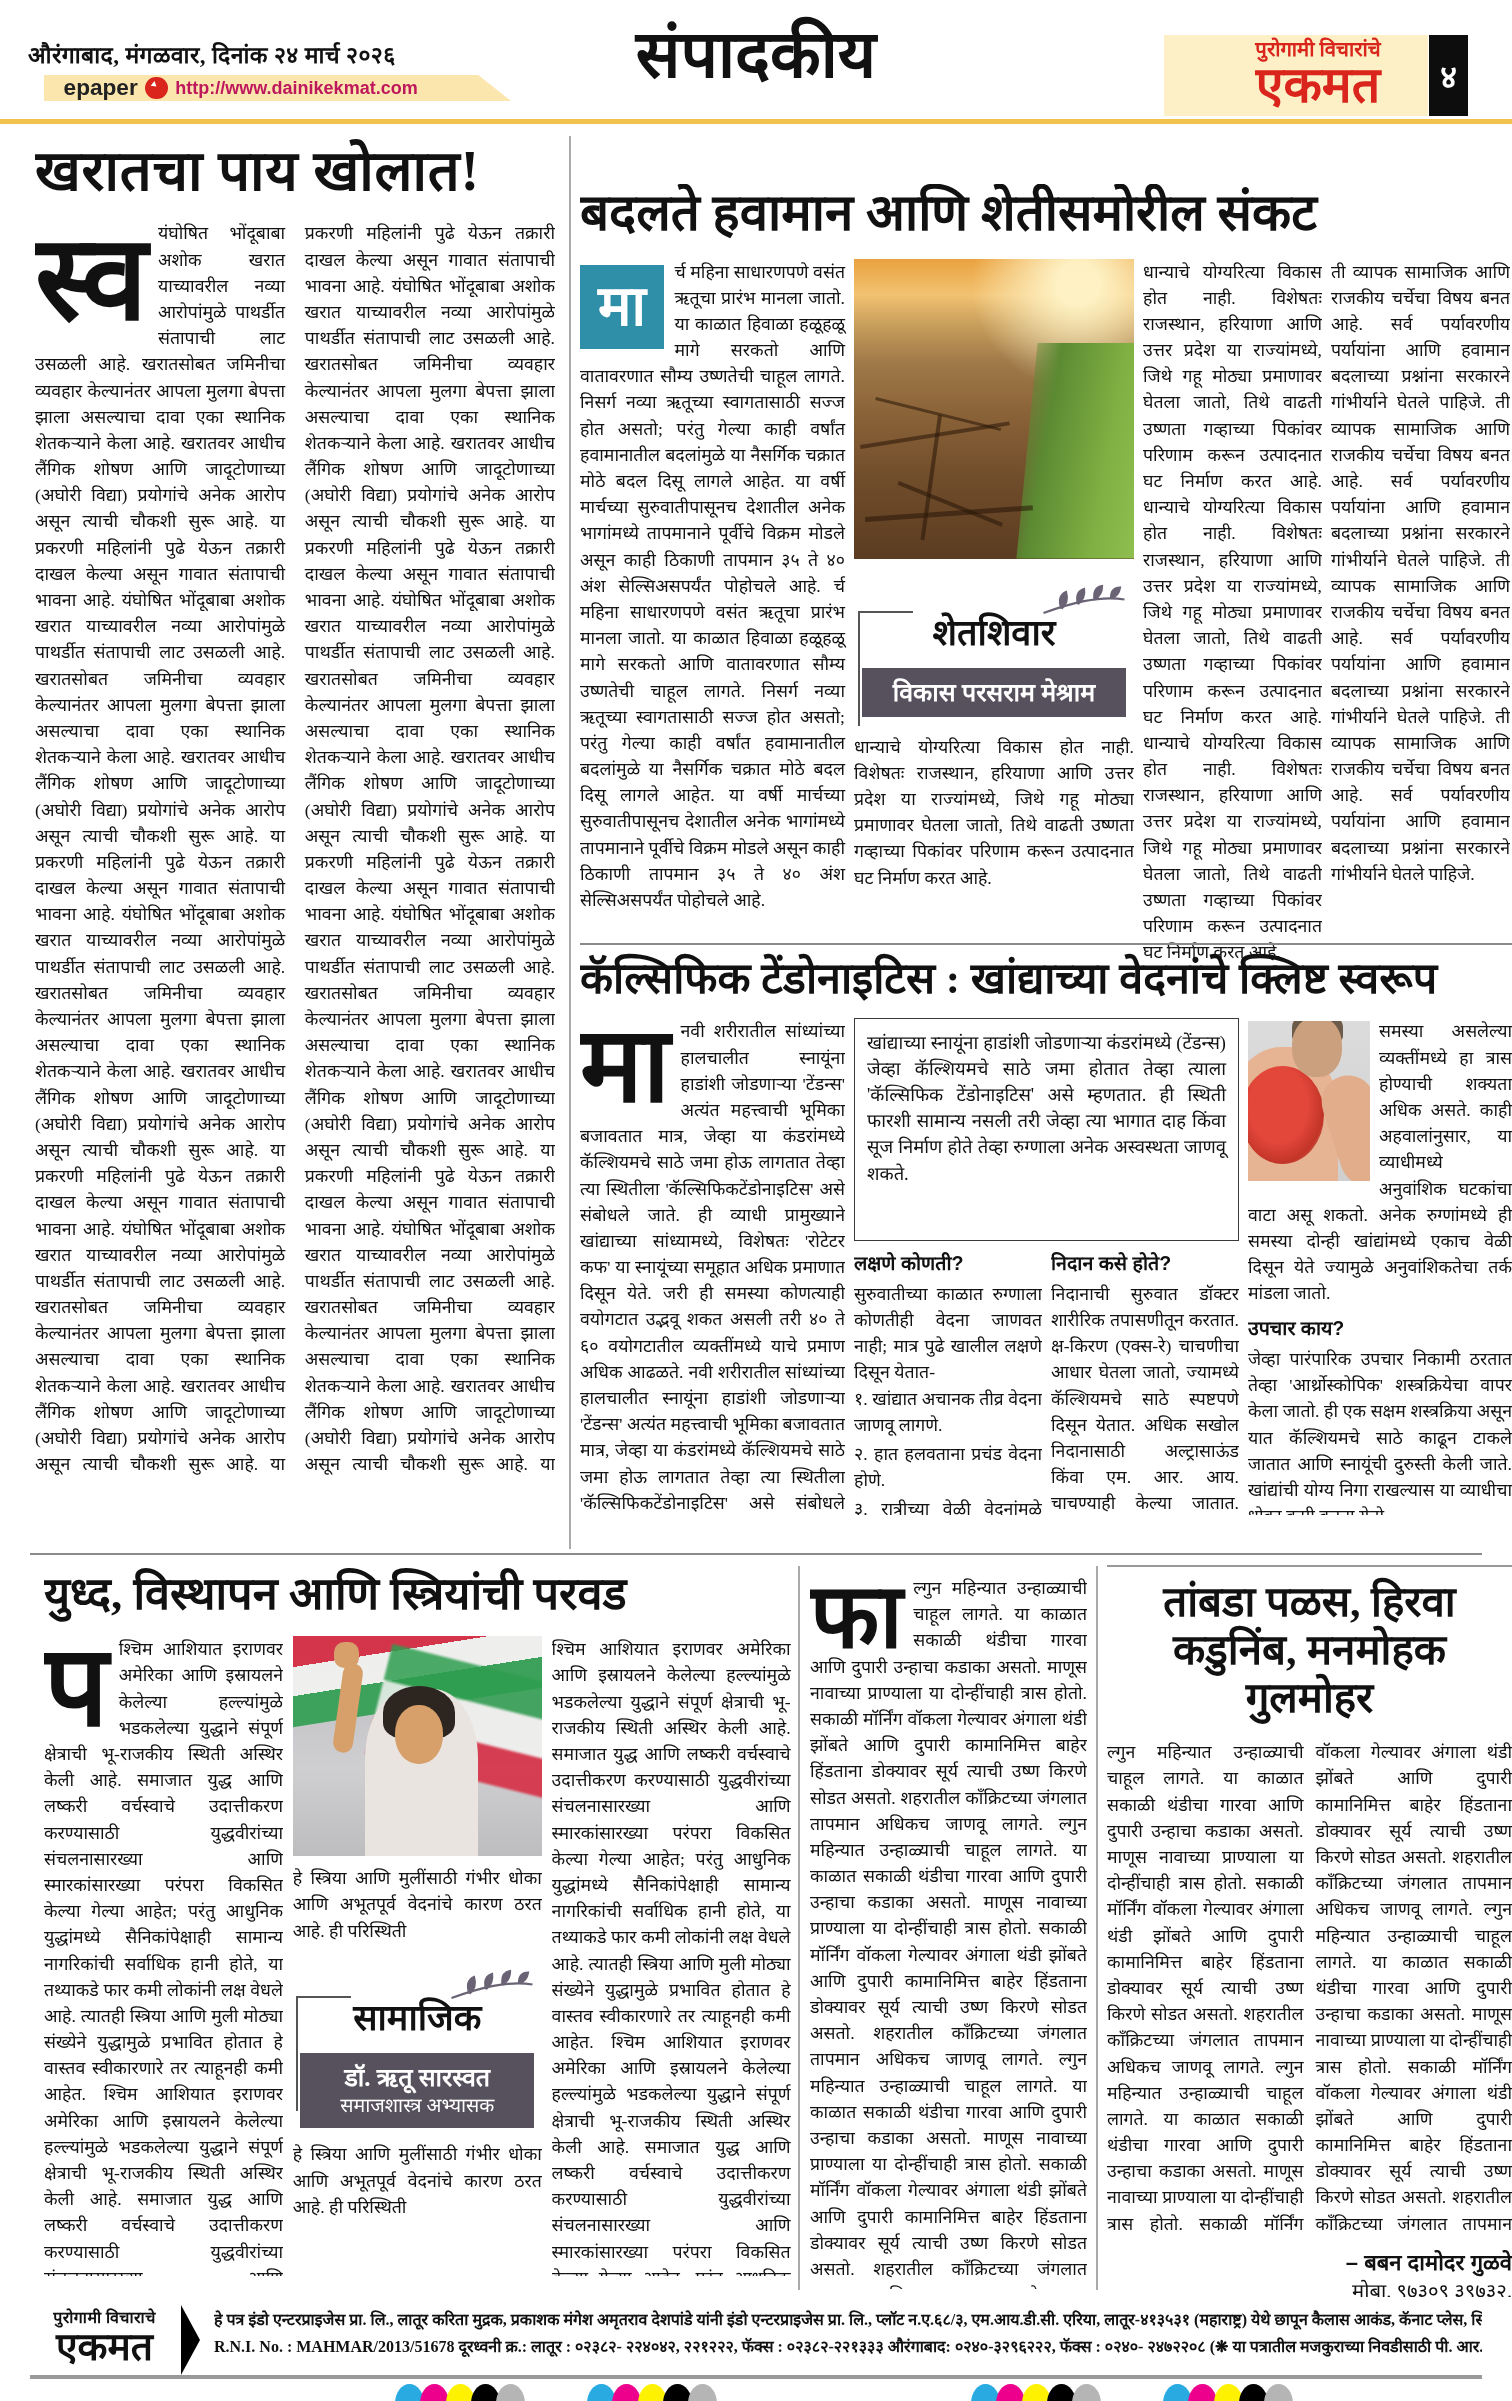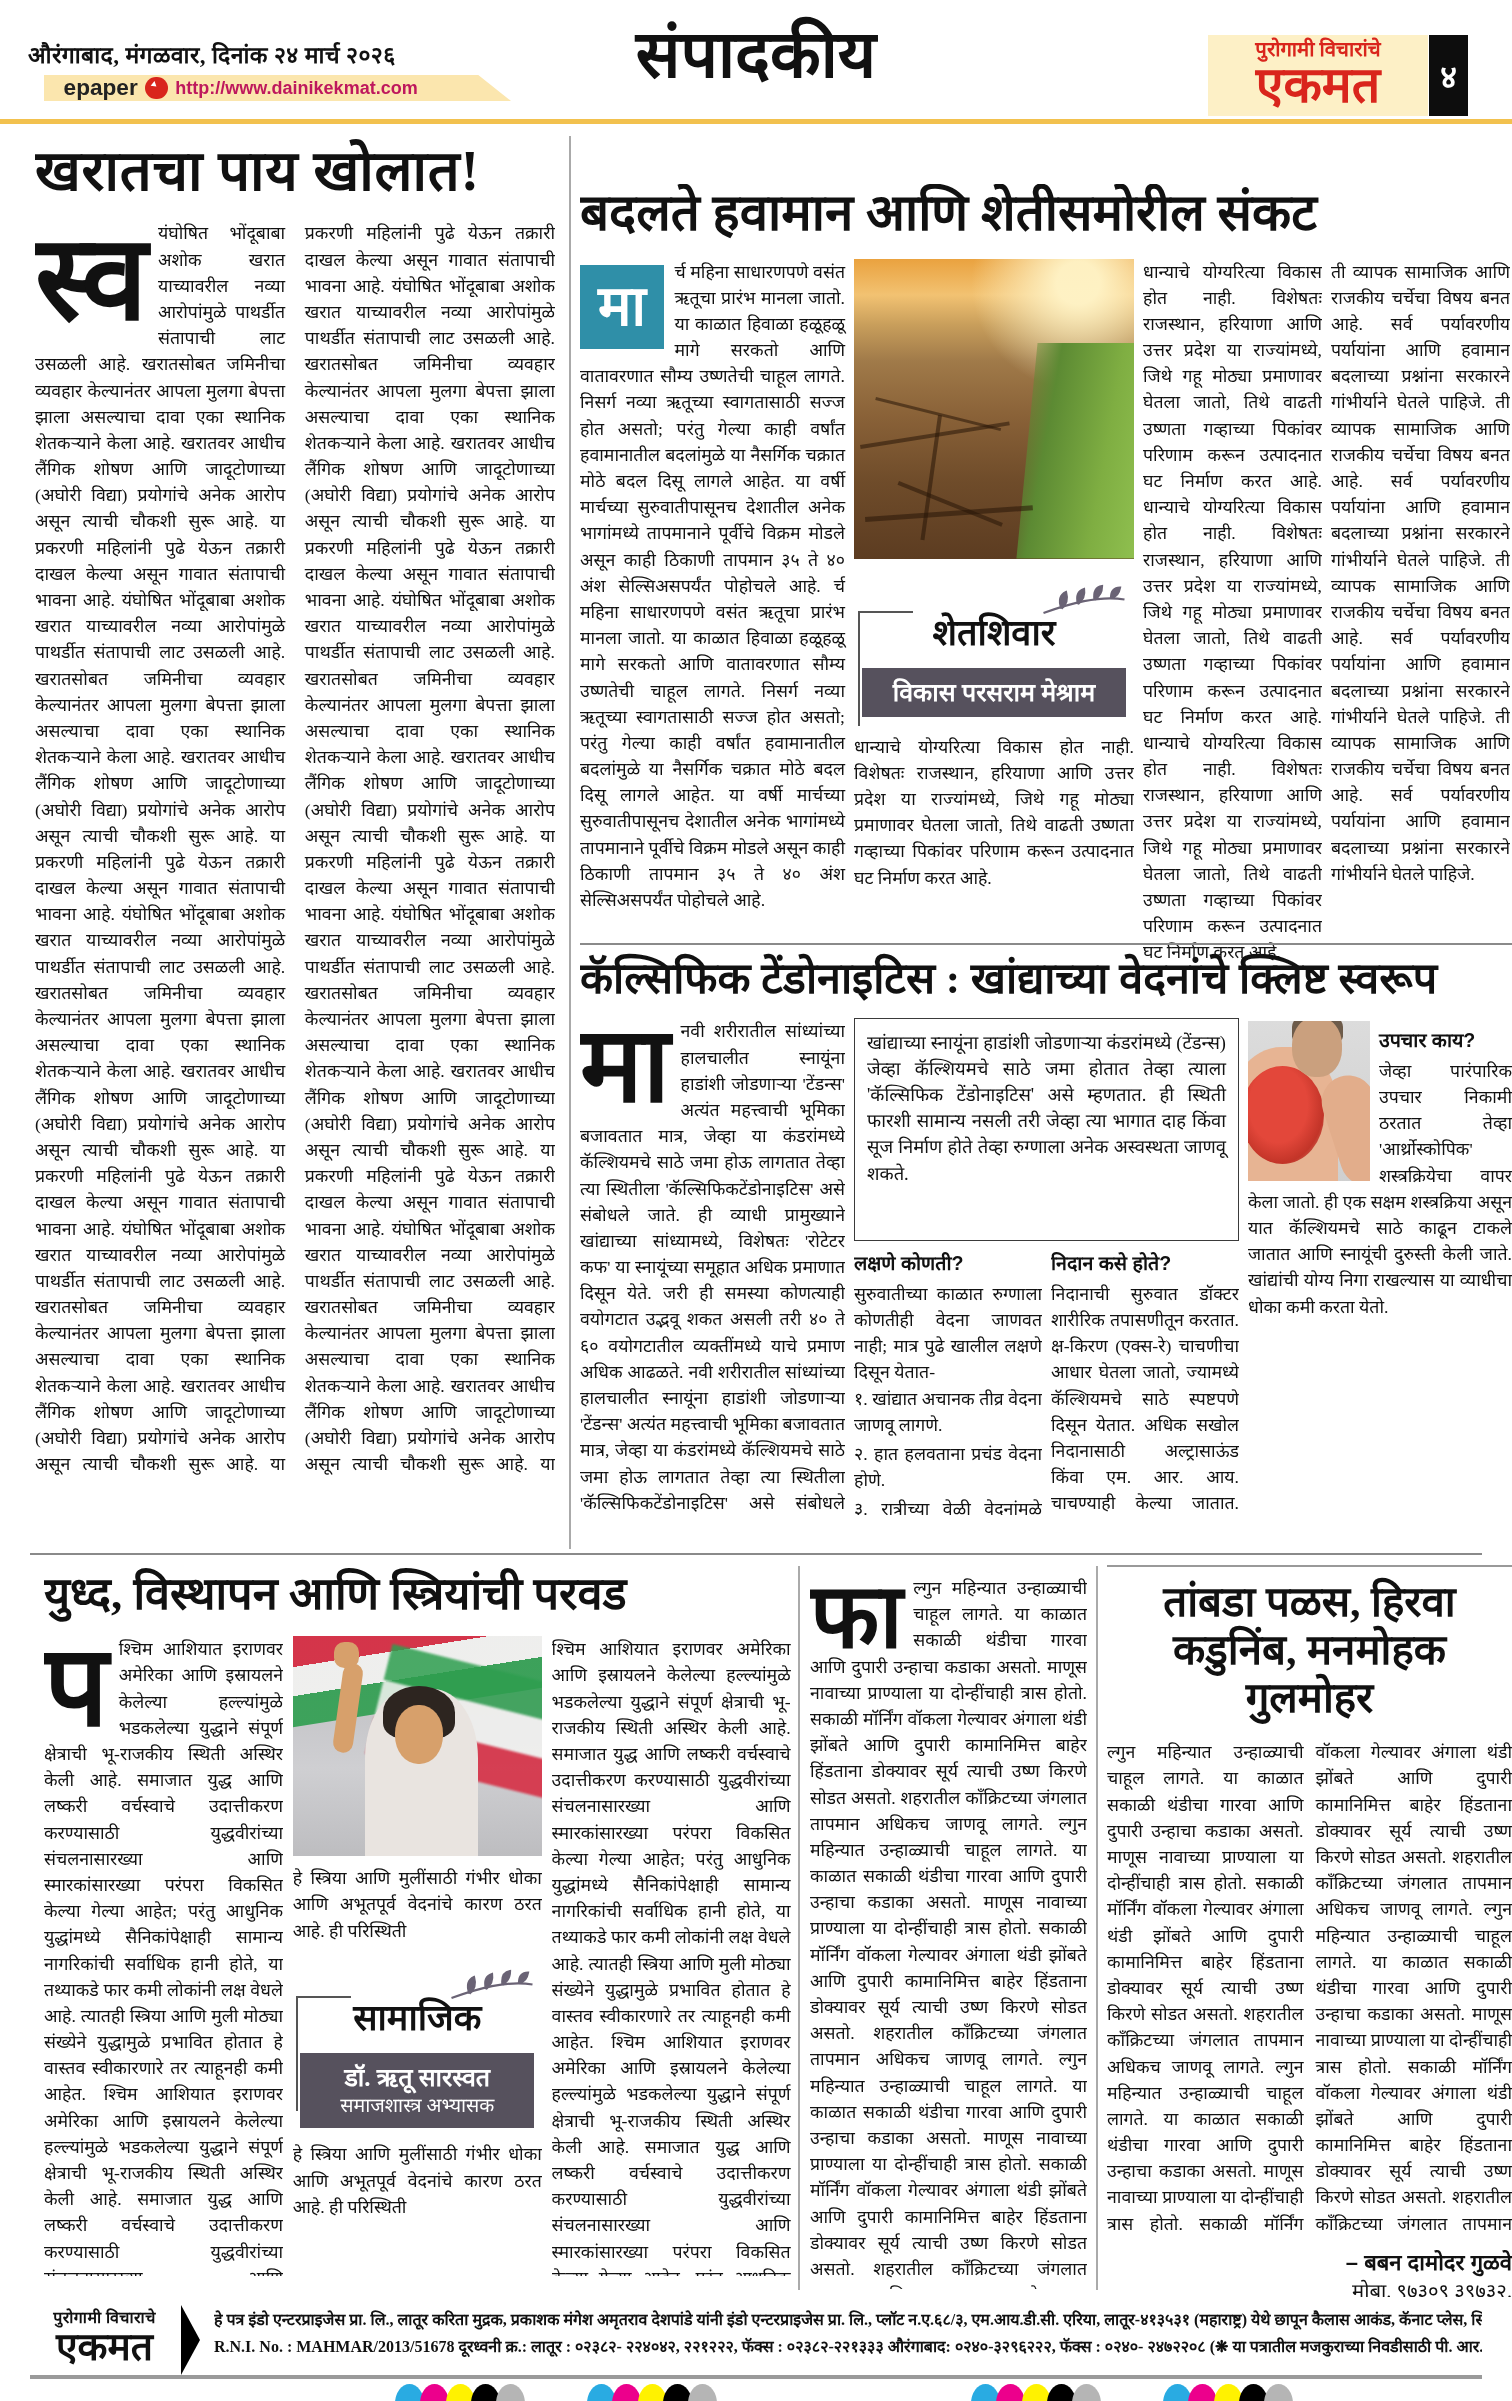--- a/index.html
+++ b/index.html
@@ -11,21 +11,21 @@
   .epaper-band{position:absolute;left:44px;top:75px;width:467px;height:26px;background:#fbe6ae;
     clip-path:polygon(0 0,93% 0,100% 100%,0 100%);display:flex;align-items:center;gap:7.5px;padding-left:19.6px;box-sizing:border-box;}
   .epaper-band .lbl{font-family:"Liberation Sans",sans-serif;font-size:22.6px;font-weight:bold;color:#222;}
   .eicon{width:22.6px;height:22.6px;border-radius:50%;background:#d9251c;position:relative;display:inline-block;}
   .eicon::after{content:"";position:absolute;left:6.8px;top:5.3px;width:0;height:0;
     border-left:5.3px solid #fff;border-top:3.8px solid transparent;border-bottom:3.8px solid transparent;transform:rotate(40deg);}
   .epaper-band .url{font-family:"Liberation Sans",sans-serif;font-size:18px;font-weight:bold;color:#be185d;}
   .section-title{position:absolute;left:50%;transform:translateX(-50%);top:21px;
     font-family:"Liberation Sans","DejaVu Sans",sans-serif;font-size:66px;font-weight:900;line-height:1;}
   .masthead{position:absolute;right:84px;top:35px;width:220px;height:81px;background:#fdf0c6;
-    display:flex;flex-direction:column;align-items:center;justify-content:center;}
+    display:flex;flex-direction:column;align-items:center;justify-content:center;padding-left:44px;}
   .masthead .tg{color:#d9251c;font-weight:bold;font-size:20.3px;line-height:1;}
   .masthead .nm{color:#d9251c;font-weight:bold;font-size:50px;line-height:1.05;}
   .pageno{position:absolute;right:44px;top:35px;width:39px;height:81px;background:#0d0d0d;color:#fff;
     display:flex;align-items:center;justify-content:center;font-size:32px;font-weight:bold;}
   .header-rule{position:absolute;left:0;top:119px;width:1512px;height:5.3px;background:#f2c14e;}
 
   
   .bodytext{font-size:17.7px;line-height:1.48;text-align:justify;}
   .vr{position:absolute;width:1.5px;background:#aaa;}
   .hrule{position:absolute;height:2.3px;background:#8a8a8a;}
@@ -217,20 +217,21 @@
         <span>निदानाची सुरुवात डॉक्टर शारीरिक तपासणीतून करतात. क्ष-किरण (एक्स-रे) चाचणीचा आधार घेतला जातो, ज्यामध्ये कॅल्शियमचे साठे स्पष्टपणे दिसून येतात. अधिक सखोल निदानासाठी अल्ट्रासाऊंड किंवा एम. आर. आय. चाचण्याही केल्या जातात. निदानाची सुरुवात डॉक्टर शारीरिक तपासणीतून करतात. क्ष-किरण (एक्स-रे) चाचणीचा आधार घेतला जातो, ज्यामध्ये कॅल्शियमचे साठे स्पष्टपणे दिसून येतात. अधिक सखोल निदानासाठी अल्ट्रासाऊंड किंवा एम. आर. आय. चाचण्याही केल्या जातात.</span>
       </div>
       <div class="calc-right bodytext">
         <div class="shoulder-img">
           <div class="torso"></div>
           <div class="muscle"></div>
           <div class="hair"></div>
           <div class="head"></div>
           <div class="arm"></div>
         </div>
+        <span>समस्या असलेल्या व्यक्तींमध्ये हा त्रास होण्याची शक्यता अधिक असते. काही अहवालांनुसार, या व्याधीमध्ये अनुवांशिक घटकांचा वाटा असू शकतो. अनेक रुग्णांमध्ये ही समस्या दोन्ही खांद्यांमध्ये एकाच वेळी दिसून येते ज्यामुळे अनुवांशिकतेचा तर्क मांडला जातो.</span>
         <div class="subhead">उपचार काय?</div>
         <span>जेव्हा पारंपारिक उपचार निकामी ठरतात तेव्हा 'आर्थ्रोस्कोपिक' शस्त्रक्रियेचा वापर केला जातो. ही एक सक्षम शस्त्रक्रिया असून यात कॅल्शियमचे साठे काढून टाकले जातात आणि स्नायूंची दुरुस्ती केली जाते.</span>
         <span>खांद्यांची योग्य निगा राखल्यास या व्याधीचा धोका कमी करता येतो.</span>
         
       </div>
     </div>
   </div>
 
   <div class="hrule band-rule"></div>
 

